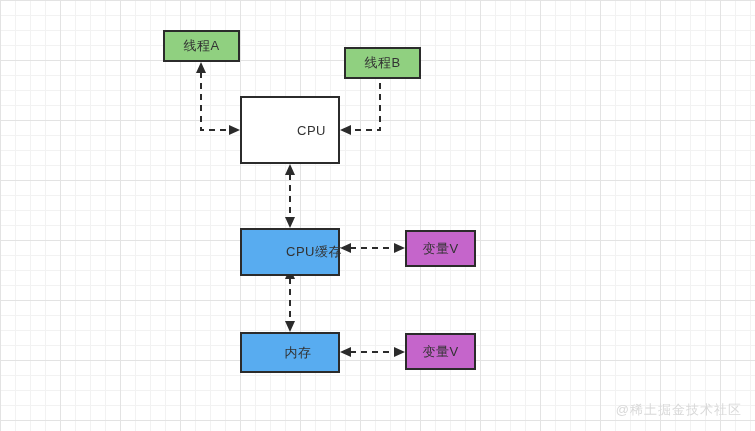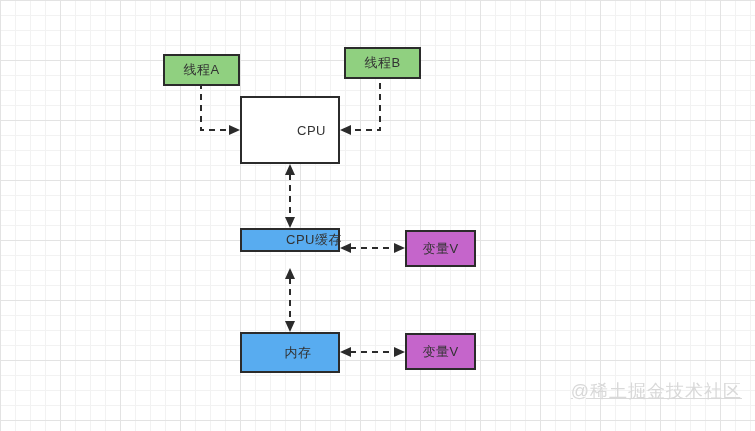--- a/index.html
+++ b/index.html
@@ -34,26 +34,25 @@
     justify-content: center;
     font-size: 13px;
     color: #333333;
     letter-spacing: 0.5px;
     white-space: nowrap;
   }
 
   .watermark {
     position: absolute;
     right: 13px;
-    bottom: 28px;
-    font-size: 18px;
+    bottom: 12px;
+    font-size: 13px;
     color: #d9d9d9;
     letter-spacing: 1px;
     user-select: none;
-    text-decoration: underline;
   }
 </style>
 </head>
 <body>
 
 <div class="canvas">
   <svg id="edge-layer" width="755" height="431" viewBox="0 0 755 431" xmlns="http://www.w3.org/2000/svg">
       <polyline points="201,72 201,130 230,130" fill="none" stroke="#2b2b2b" stroke-width="2" stroke-dasharray="6 5"></polyline>
       <polygon points="201,62 206,73 196,73" fill="#2b2b2b"></polygon>
       <polygon points="240,130 229,135 229,125" fill="#2b2b2b"></polygon>
@@ -67,22 +66,22 @@
       <polygon points="340,248 351,243 351,253" fill="#2b2b2b"></polygon>
       <polygon points="405,248 394,253 394,243" fill="#2b2b2b"></polygon>
       <polyline points="290,278 290,322" fill="none" stroke="#2b2b2b" stroke-width="2" stroke-dasharray="6 5"></polyline>
       <polygon points="290,268 295,279 285,279" fill="#2b2b2b"></polygon>
       <polygon points="290,332 285,321 295,321" fill="#2b2b2b"></polygon>
       <polyline points="350,352 395,352" fill="none" stroke="#2b2b2b" stroke-width="2" stroke-dasharray="6 5"></polyline>
       <polygon points="340,352 351,347 351,357" fill="#2b2b2b"></polygon>
       <polygon points="405,352 394,357 394,347" fill="#2b2b2b"></polygon>
     </svg>
   <div id="node-layer">
-      <div class="node" style="left: 163px; top: 30px; width: 77px; height: 32px; background: rgb(144, 208, 128); border-color: rgb(43, 43, 43); margin-top: 24px;">线程A</div>
+      <div class="node" style="left: 163px; top: 30px; width: 77px; height: 32px; background: rgb(144, 208, 128); border-color: rgb(43, 43, 43);">线程A</div>
       <div class="node" style="left: 344px; top: 47px; width: 77px; height: 32px; background: rgb(144, 208, 128); border-color: rgb(43, 43, 43);">线程B</div>
       <div class="node" style="left: 240px; top: 96px; width: 100px; height: 68px; background: rgb(255, 255, 255); border-color: rgb(43, 43, 43); padding-left: 43px;">CPU</div>
-      <div class="node" style="left: 240px; top: 228px; width: 100px; height: 24px; background: rgb(88, 172, 240); border-color: rgb(43, 43, 43); padding-left: 48px;">CPU缓存</div>
+      <div class="node" style="left: 240px; top: 228px; width: 100px; height: 48px; background: rgb(88, 172, 240); border-color: rgb(43, 43, 43); padding-left: 48px;">CPU缓存</div>
       <div class="node" style="left: 405px; top: 230px; width: 71px; height: 37px; background: rgb(197, 101, 203); border-color: rgb(43, 43, 43);">变量V</div>
       <div class="node" style="left: 240px; top: 332px; width: 100px; height: 41px; background: rgb(88, 172, 240); border-color: rgb(43, 43, 43); padding-left: 16px;">内存</div>
       <div class="node" style="left: 405px; top: 333px; width: 71px; height: 37px; background: rgb(197, 101, 203); border-color: rgb(43, 43, 43);">变量V</div>
     </div>
   <div class="watermark">@稀土掘金技术社区</div>
 </div>
 
 </body></html>

